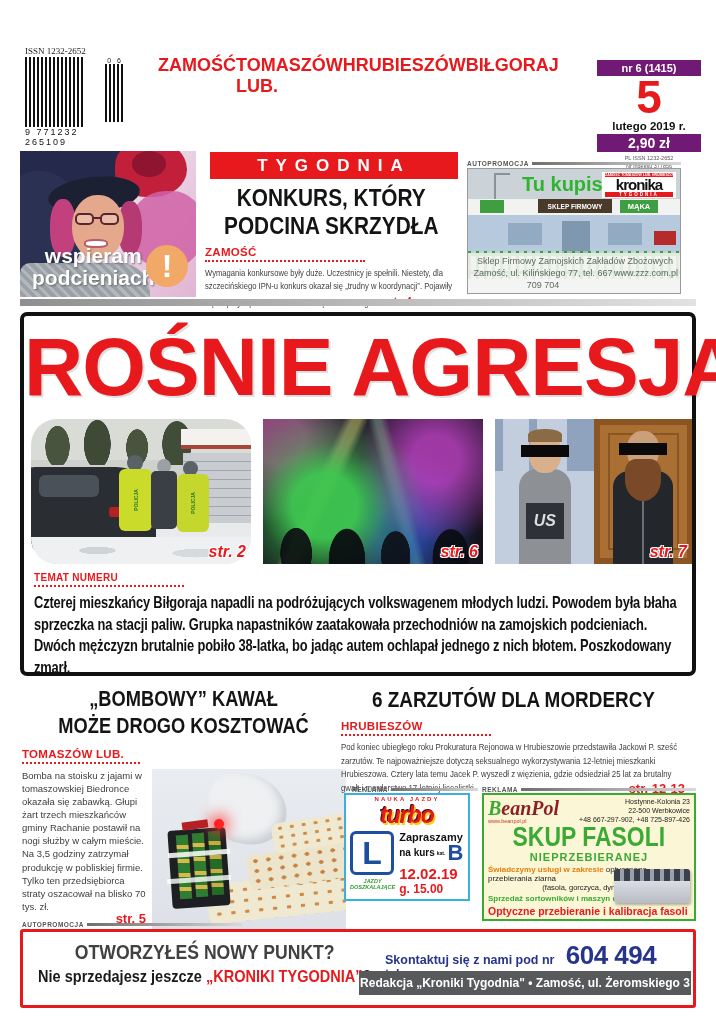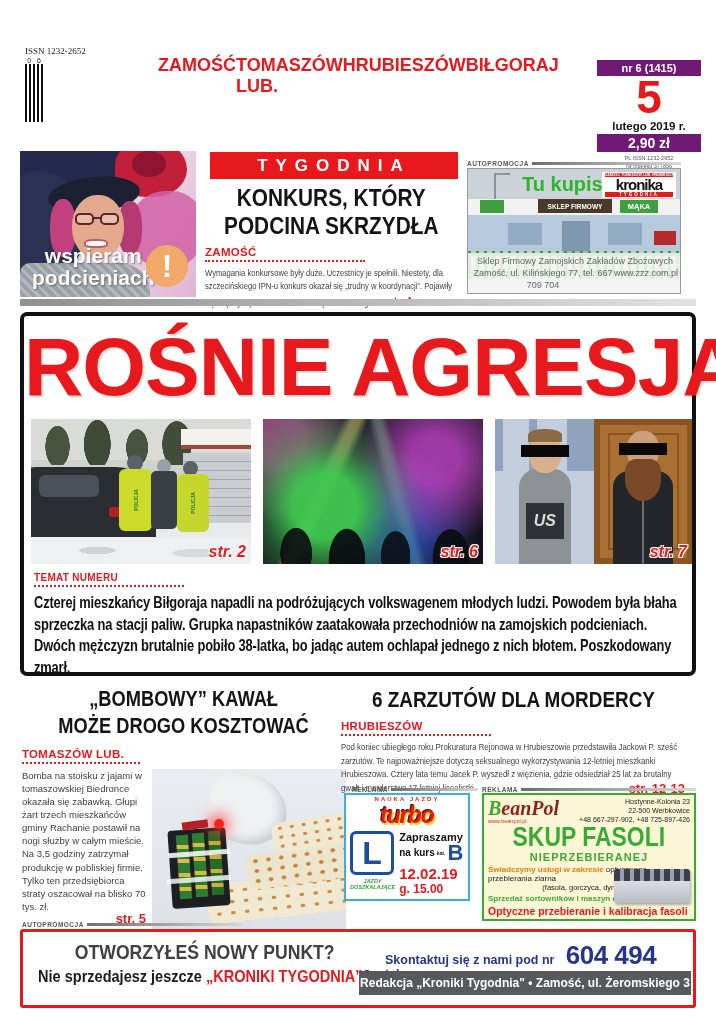--- a/index.html
+++ b/index.html
@@ -70,20 +70,24 @@
   .footerbar { background:#58595b; color:#fff; font-weight:bold; font-size:12px; display:flex; align-items:center; justify-content:center; }
 </style>
 </head>
 <body>
 
 <div id="page">
 
   <div class="abs" style="left:25px; top:46px; width:100px;">
     <div class="issn">ISSN 1232-2652</div>
     <div style="display:flex; gap:8px; align-items:flex-start; margin-top:1px;">
+      <div>
+        <div class="barcode" style="width:58px; height:70px;"></div>
+        <div class="bdigits">9 771232 265109</div>
+      </div>
       <div style="text-align:center;">
         <div style="font-size:7px; color:#222; letter-spacing:2px;">0 6</div>
         <div class="barcode" style="width:20px; height:58px;"></div>
       </div>
     </div>
   </div>
 
   <div class="abs cities" style="left:158px; top:55px; width:390px;">
     <span>ZAMOŚĆ</span>
     <span>TOMASZÓW LUB.</span>
@@ -179,21 +183,21 @@
     </div>
   </div>
 
   <div class="abs graybar" style="left:20px; top:299px; width:676px; height:7px;"></div>
 
   <div class="abs mainbox" style="left:20px; top:312px; width:676px; height:364px;">
     <div class="bigred" style="margin-top:8px;">ROŚNIE AGRESJA</div>
 
     <div class="strip" style="margin:8px 0 0 7px;">
 
-      <div class="ph" style="width:221px; background:linear-gradient(#d8dbd6 0 28%, #cfd2cc 28% 40%, #e8eaec 40%);">
+      <div class="ph" style="width:221px; background:linear-gradient(#d8dbd6 0 28%, #cfd2cc 28% 40%, #e8eaec 40%);border-radius:26px;">
         <div class="abs" style="left:0; top:0; width:221px; height:46px;
              background:radial-gradient(ellipse 20px 34px at 12% 60%, #49543f 60%, transparent 62%),
                         radial-gradient(ellipse 22px 40px at 30% 55%, #3e4a36 60%, transparent 62%),
                         radial-gradient(ellipse 18px 30px at 48% 62%, #49543f 60%, transparent 62%),
                         radial-gradient(ellipse 24px 38px at 66% 55%, #414c39 60%, transparent 62%);"></div>
         <div class="abs" style="left:150px; top:10px; width:71px; height:20px; background:#f4f2ef; border-bottom:4px solid #a8453a;"></div>
         <div class="abs" style="left:152px; top:34px; width:69px; height:70px; background:#c9cdd1;
              background-image:repeating-linear-gradient(#0000 0 8px, rgba(90,95,100,.35) 8px 9px);"></div>
         <div class="abs" style="left:-10px; top:48px; width:135px; height:82px; background:#2a2d31; border-radius:14px 40px 6px 6px;"></div>
         <div class="abs" style="left:8px; top:56px; width:60px; height:22px; background:#4b5158; border-radius:6px;"></div>

